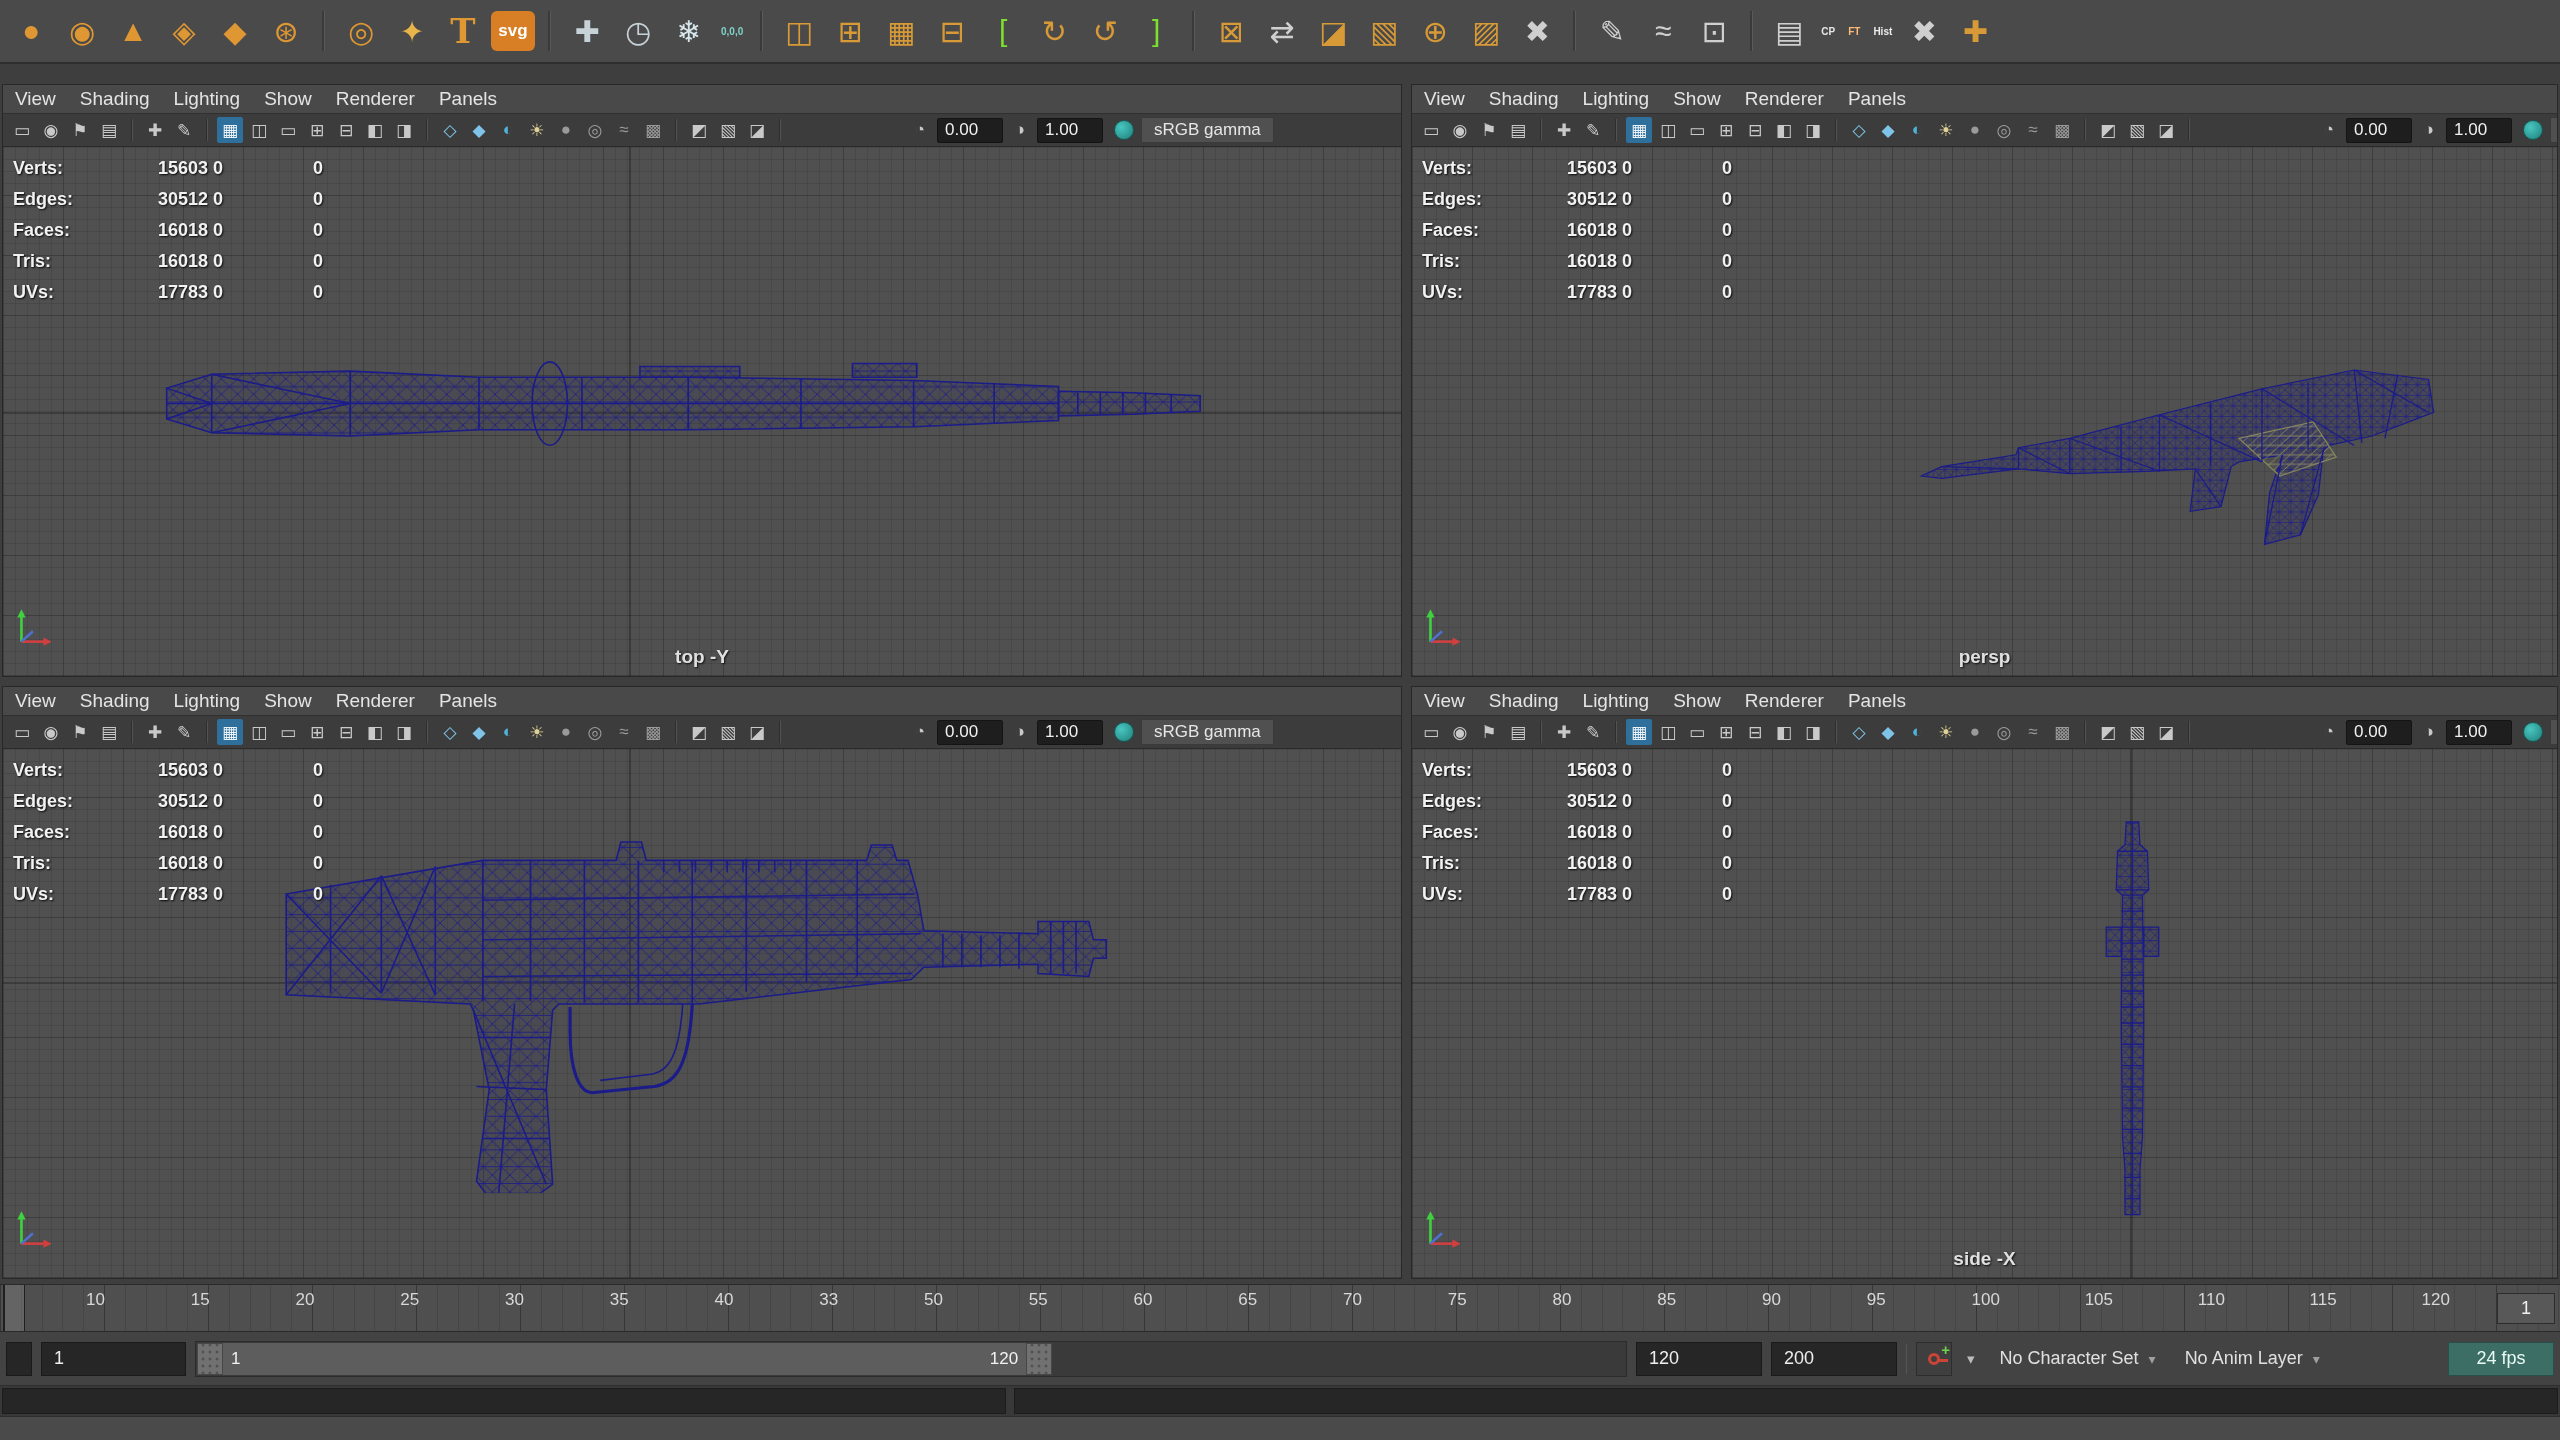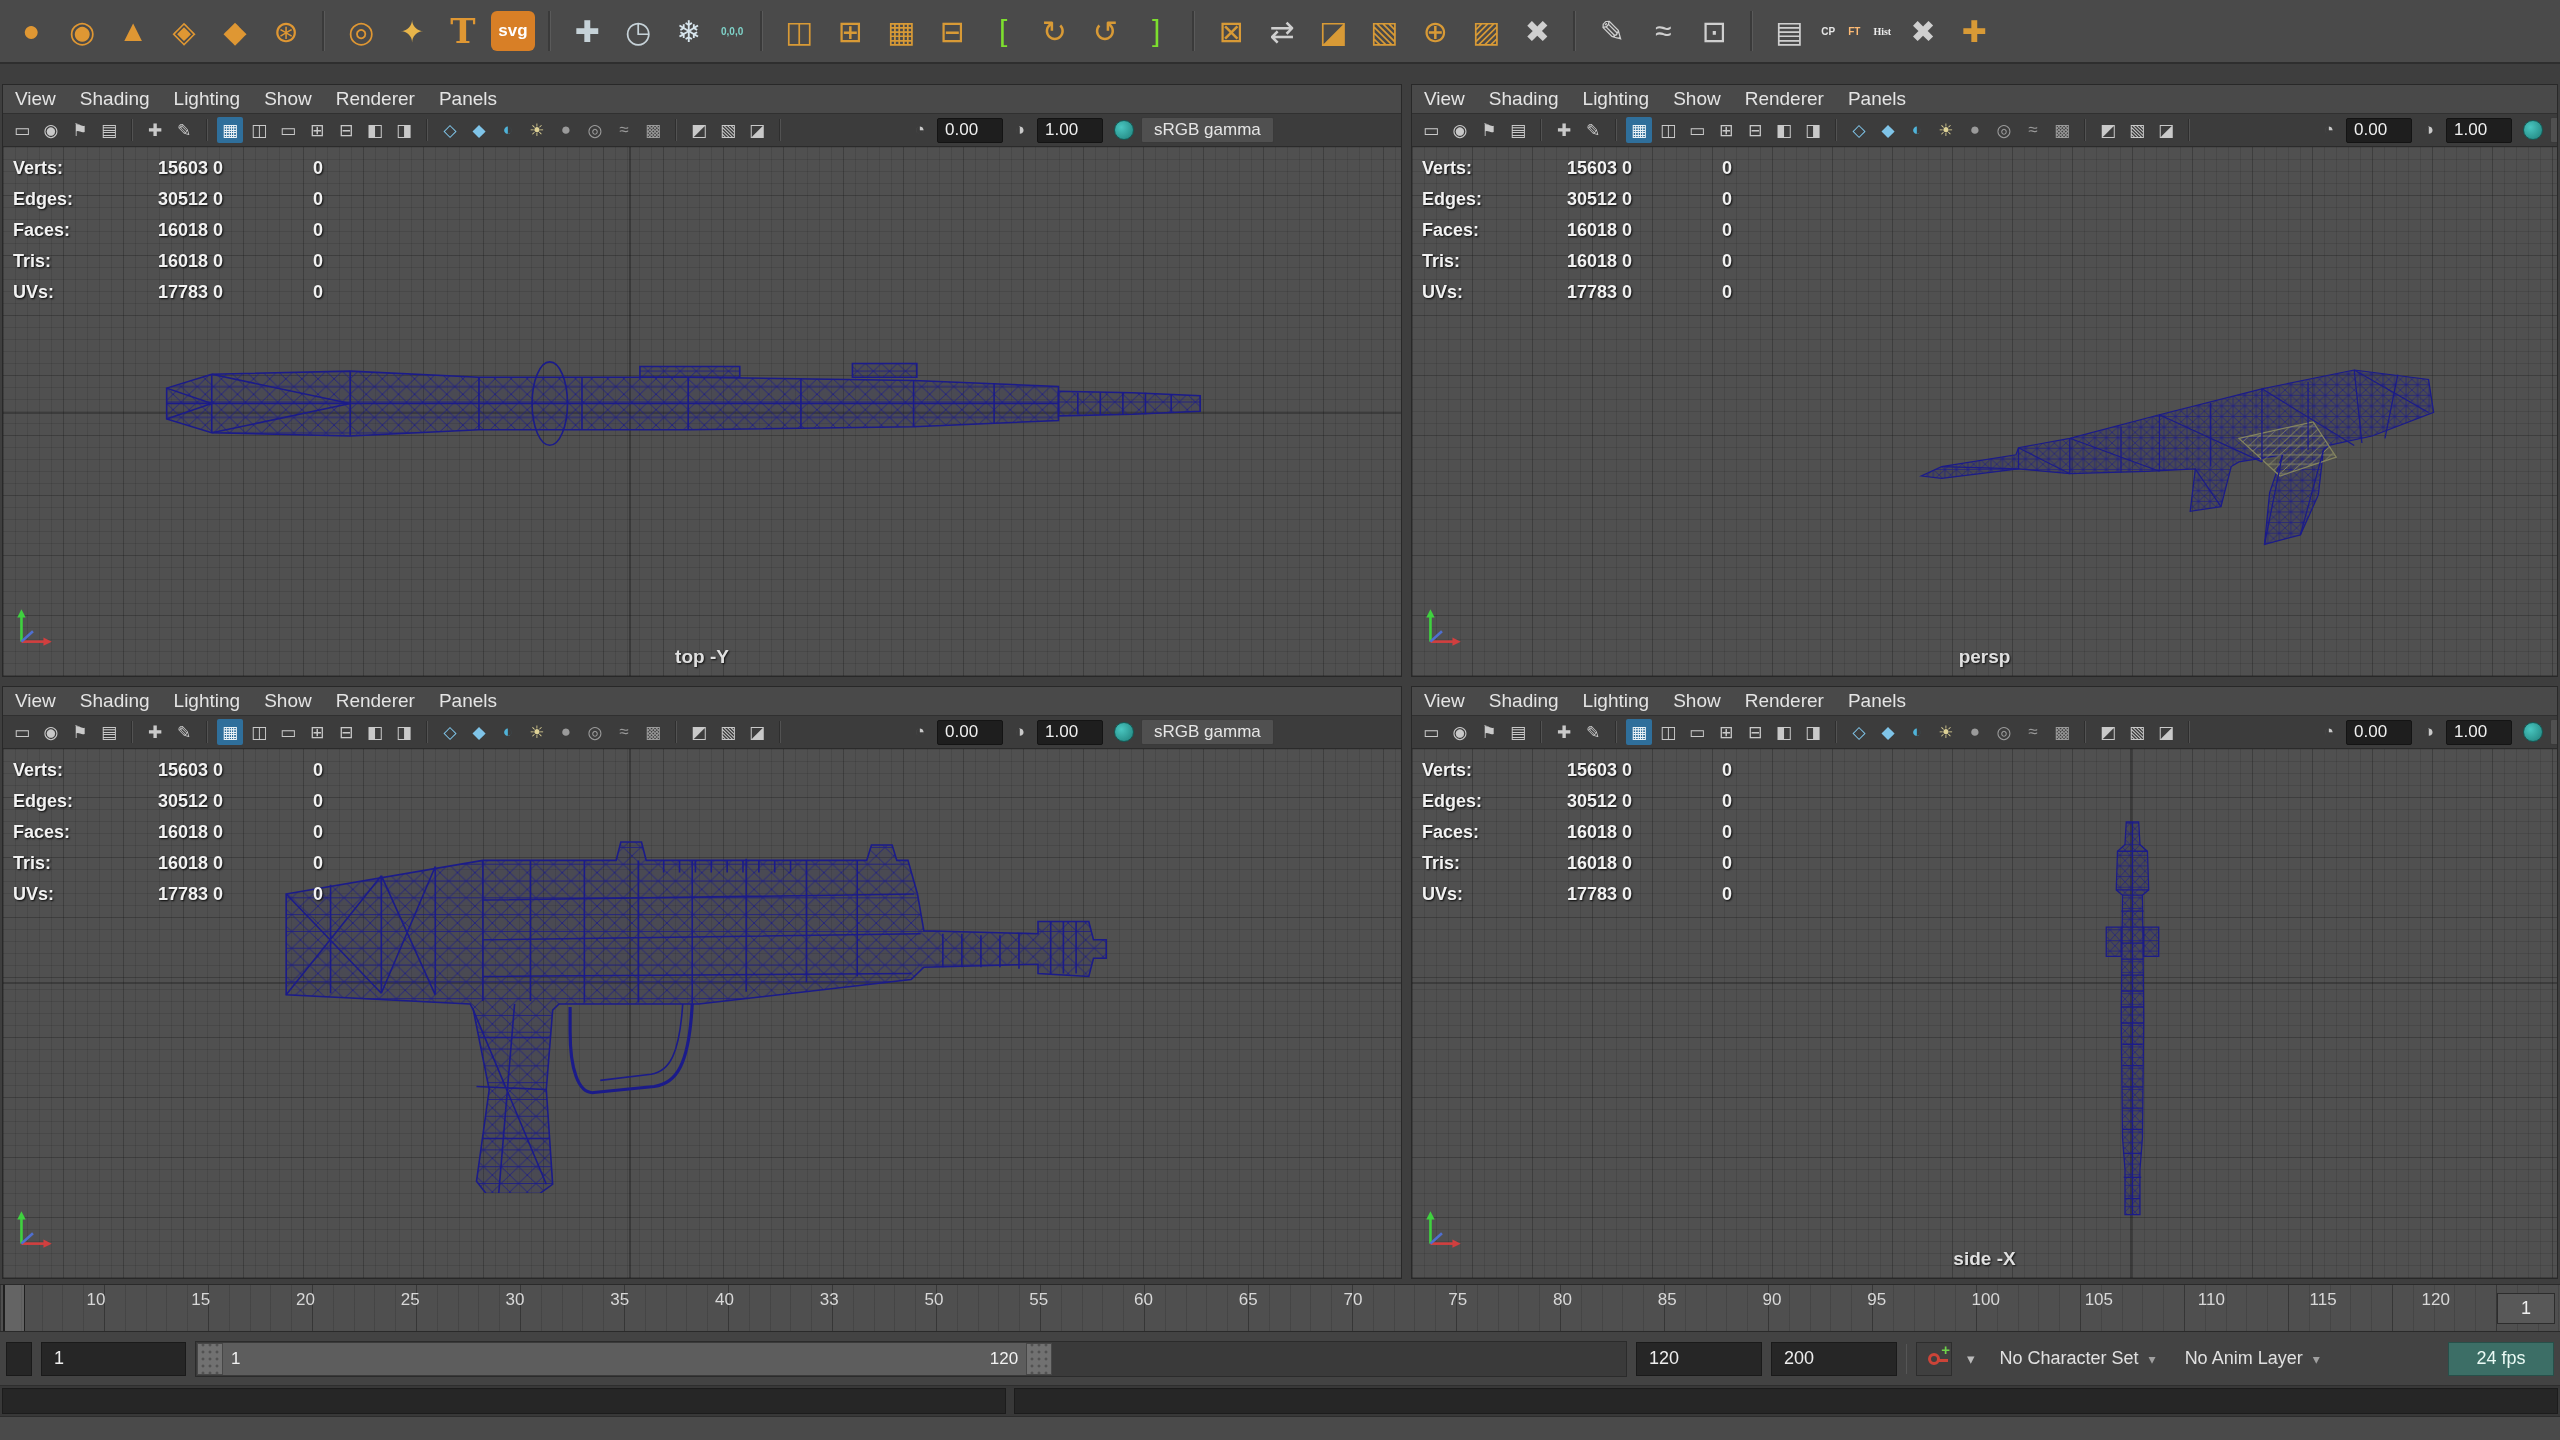--- a/index.html
+++ b/index.html
@@ -61,21 +61,21 @@
   
   .timeline{height:48px;flex:none;position:relative;background:#4f4f4f;
     border-top:1px solid #2a2a2a;border-bottom:1px solid #2a2a2a;
     background-image:
       repeating-linear-gradient(90deg, rgba(0,0,0,0.22) 0 1px, transparent 1px 104px),
       repeating-linear-gradient(90deg, rgba(0,0,0,0.12) 0 1px, transparent 1px 20.8px);}
   .playhead{position:absolute;left:3px;top:0;bottom:0;width:22px;
     background:rgba(200,200,200,0.18);border-left:2px solid #1f1f1f;border-right:1px solid #1f1f1f;}
   .tick-labels{position:absolute;left:86px;right:110px;top:5px;display:flex;
     justify-content:space-between;font-size:17px;color:#d8d8d8;}
-  .tick-label{min-width:20px;text-align:center;}
+  .tick-label{min-width:20px;}
   .current-frame-box{position:absolute;right:5px;top:8px;width:58px;height:31px;
     background:#585858;border:1px solid #2c2c2c;color:#f0f0f0;font-size:18px;
     display:flex;align-items:center;justify-content:center;}
 
   
   .range-row{height:54px;flex:none;display:flex;align-items:center;gap:9px;
     background:#434343;padding:0 6px;border-bottom:1px solid #2e2e2e;}
   .mini-box{width:26px;height:34px;background:#262626;border:1px solid #1a1a1a;flex:none;}
   .num-field{width:145px;height:34px;background:#262626;border:1px solid #1a1a1a;color:#eeeeee;
     font-size:18px;display:flex;align-items:center;padding:0 12px;flex:none;}
@@ -148,21 +148,21 @@
         <span class="shelf-icon" style="color: rgb(216, 154, 54);">▨</span>
         <span class="shelf-icon" style="color: rgb(207, 207, 207);">✖</span>
         <span class="sep"></span>
         <span class="shelf-icon" style="color: rgb(207, 207, 207);">✎</span>
         <span class="shelf-icon" style="color: rgb(207, 207, 207);">≈</span>
         <span class="shelf-icon" style="color: rgb(207, 207, 207);">⊡</span>
         <span class="sep"></span>
         <span class="shelf-icon" style="color: rgb(207, 207, 207);">▤</span>
         <span class="shelf-icon tiny" style="color: #e5e5e5;">CP</span>
         <span class="shelf-icon tiny" style="color: #fdba74;">FT</span>
-        <span class="shelf-icon tiny" style="color: rgb(236, 236, 236); font-family: Liberation Serif, serif;">Hist</span>
+        <span class="shelf-icon tiny" style="color: rgb(236, 236, 236);">Hist</span>
         <span class="shelf-icon" style="color: rgb(207, 207, 207);">✖</span>
         <span class="shelf-icon" style="color: rgb(216, 154, 54);">✚</span>
       </div>
   </div>
 
   <div class="vp-grid">
 
     <div class="viewport">
       <div class="vp-menubar">
           <span class="vp-menu-item">View</span>

